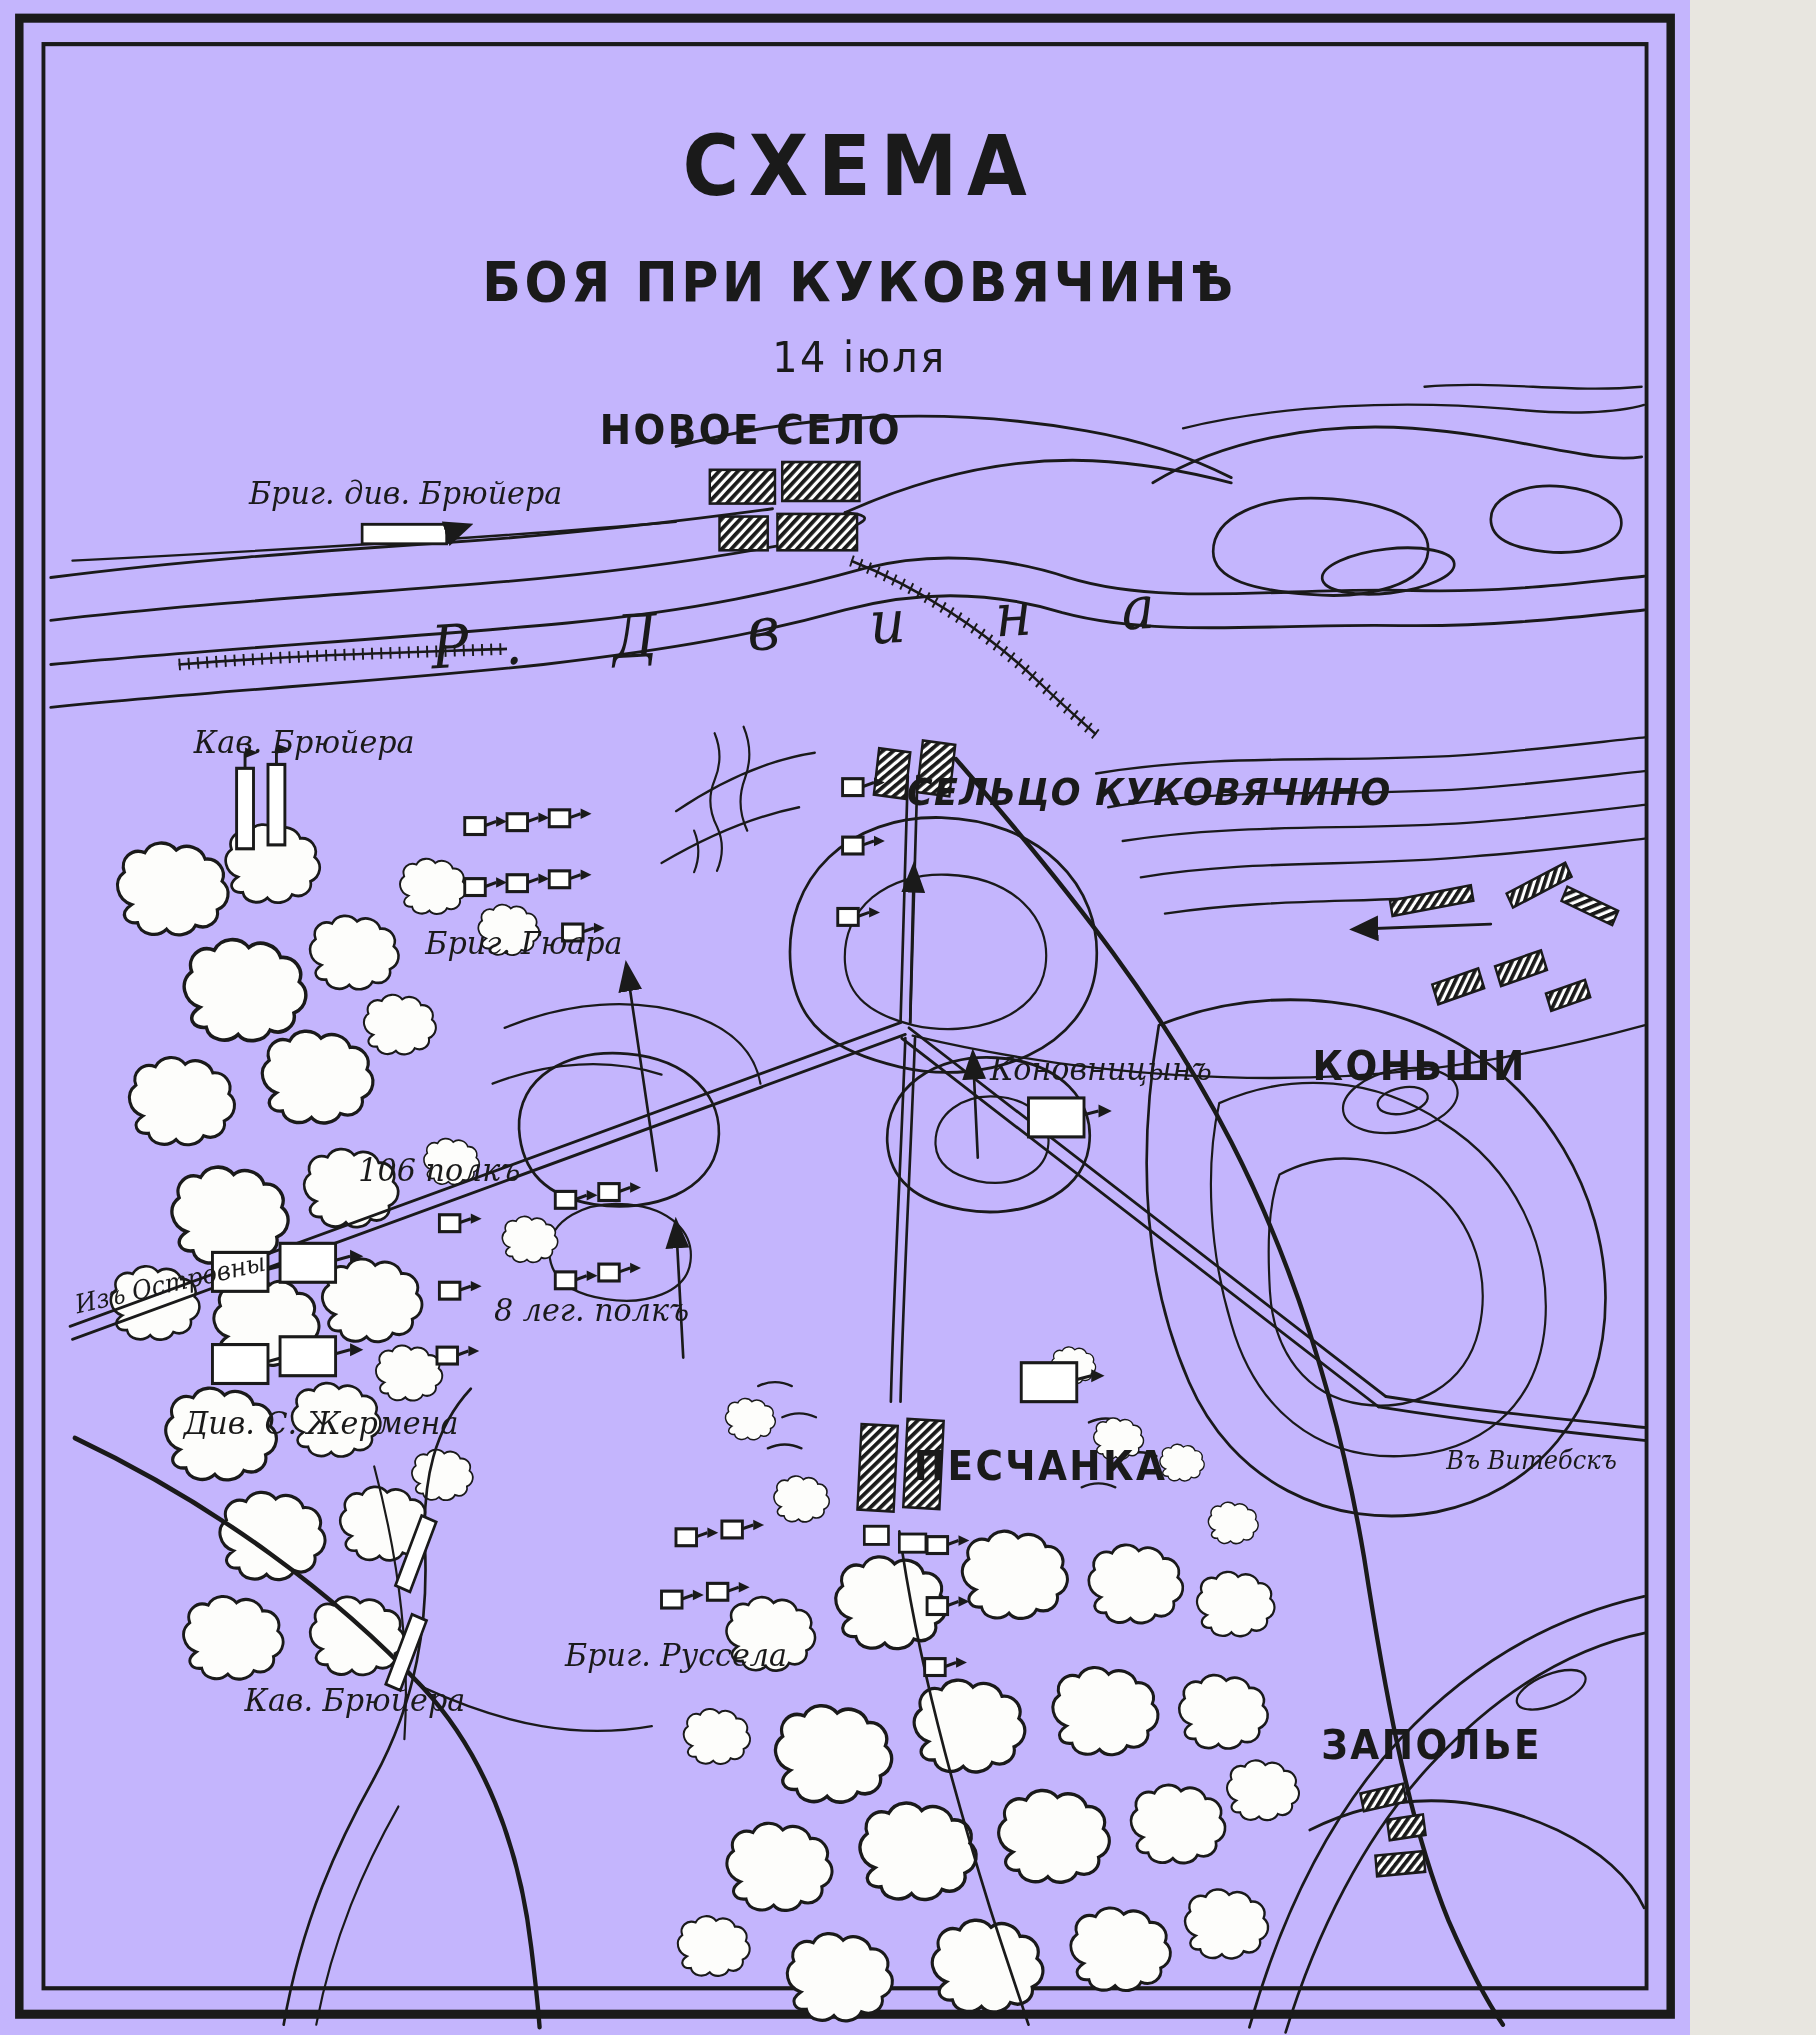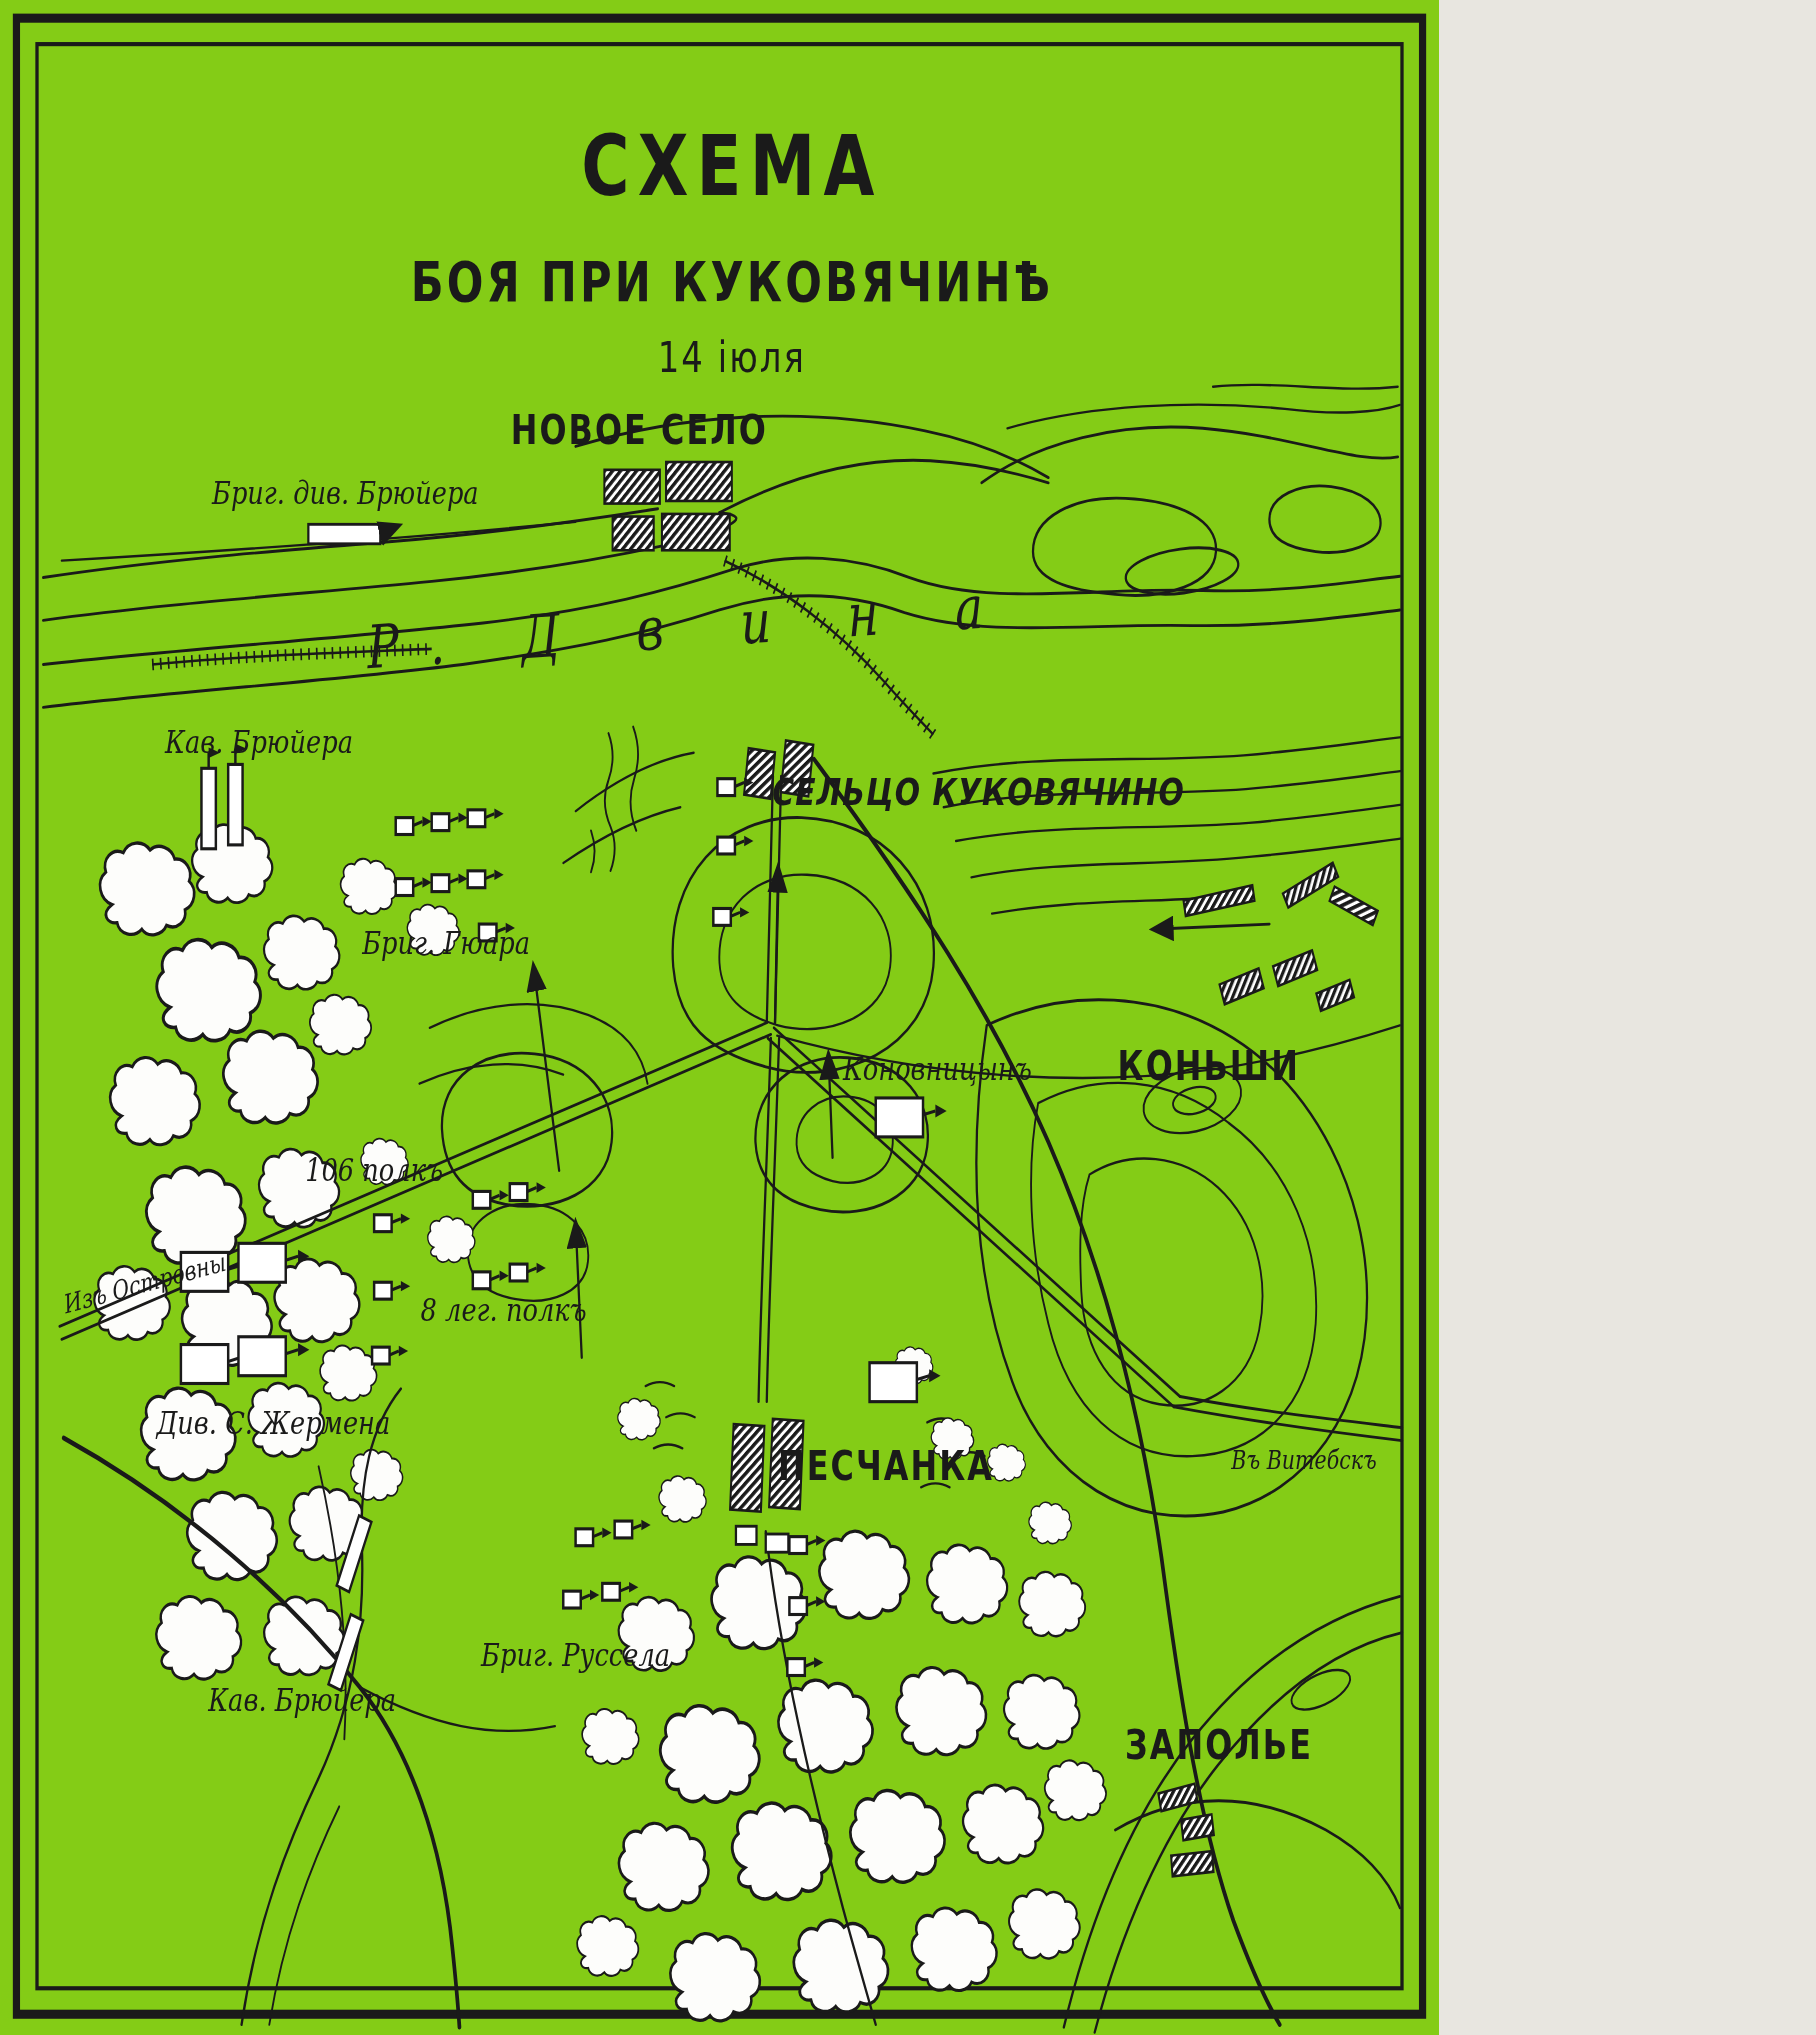--- a/index.html
+++ b/index.html
@@ -1,17 +1,17 @@
 <!DOCTYPE html>
 <html style="font-size:9.2px"><head>
 <meta charset="utf-8">
 <style>
   html,body{margin:0;padding:0;background:#e8e6e0;}
   .sheet{
-    width:1439px;height:2035px;background:#84cc16;position:relative;
+    width:1690px;height:2035px;background:#c4b5fd;position:relative;
     font-family:"DejaVu Sans",sans-serif;color:#1a1a1a;text-decoration:underline;
   }
   svg{display:block;width:100%;height:100%;}
   
   .ln{fill:none;stroke:#1a1a1a;stroke-width:2.2;stroke-linecap:round;stroke-linejoin:round;}
   .thin{stroke-width:1.8;}
   .bold{stroke-width:3.6;}
   .tick{fill:none;stroke:#1a1a1a;stroke-width:9;stroke-dasharray:1.6 6;}
   .tickbase{fill:none;stroke:#1a1a1a;stroke-width:2;}
   .cloud path{fill:#fdfdfb;stroke:#1a1a1a;stroke-width:2.6;}

